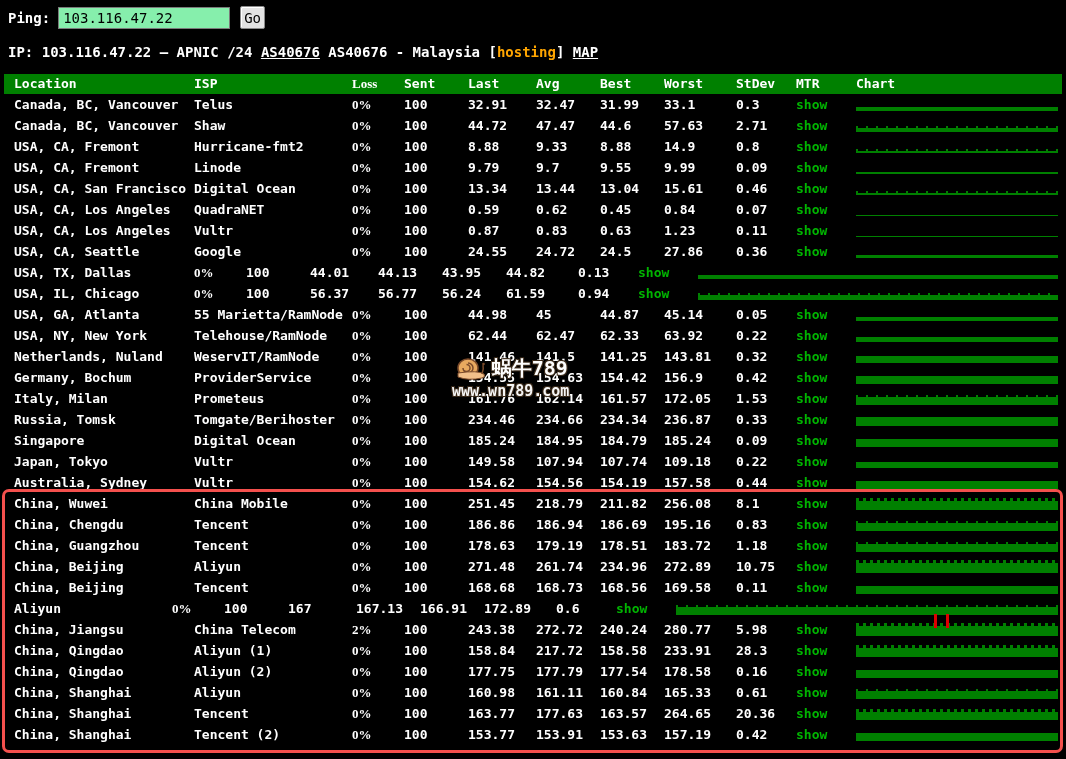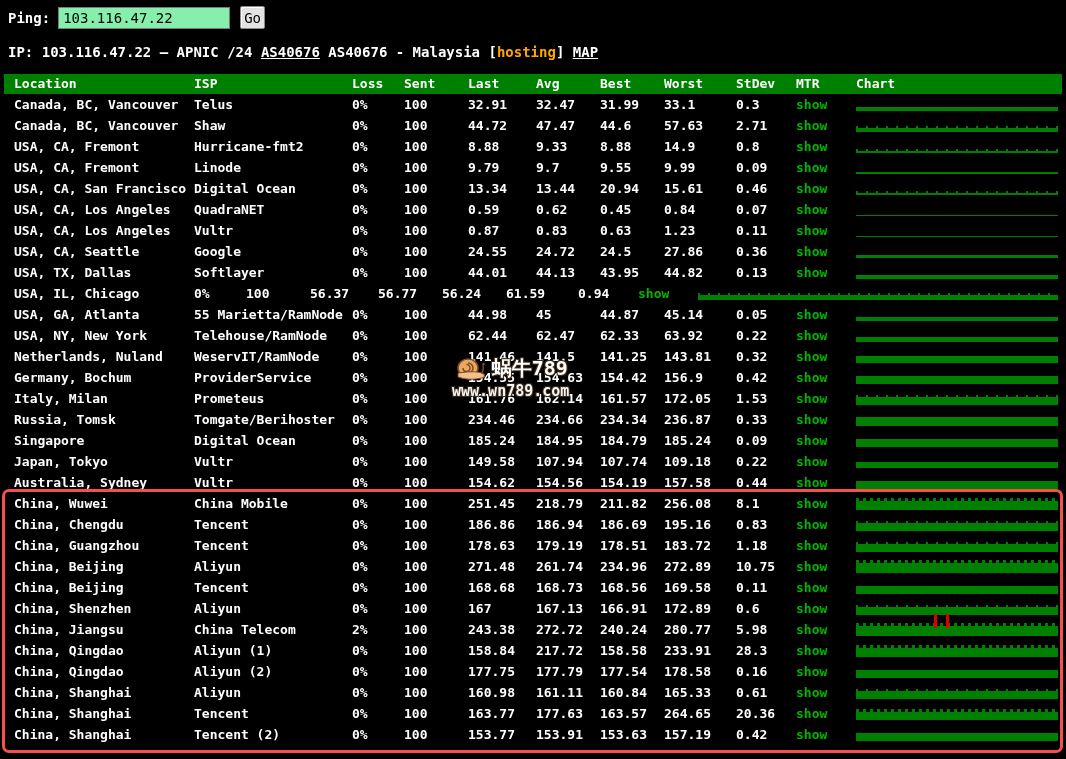--- a/index.html
+++ b/index.html
@@ -21,21 +21,21 @@
   .hosting-tag { color: #ffa500; }
 
   
   .ping-table { margin: 14px 4px 0 4px; }
   .thead { display: flex; background: #008000; color: #fff; height: 20px; line-height: 20px;
     font-size: 13px; font-weight: bold; padding-left: 10px; }
   .trow { display: flex; height: 21px; line-height: 21px; font-size: 13px; font-weight: bold;
     padding-left: 10px; white-space: pre; }
   .c-loc   { width: 180px; overflow: hidden; }
   .c-isp   { width: 158px; overflow: hidden; }
-  .c-loss  { width: 52px; }
+  .c-loss  { width: 52px; font-family: Liberation Serif, serif; }
   .c-sent  { width: 64px; }
   .c-last  { width: 68px; }
   .c-avg   { width: 64px; }
   .c-best  { width: 64px; }
   .c-worst { width: 72px; }
   .c-stdev { width: 60px; }
   .c-mtr   { width: 60px; }
   .c-chart { flex: 1; position: relative; }
   .mtr-link { color: #00b400; cursor: pointer; text-decoration: none; }
 
@@ -151,21 +151,21 @@
     </div>
   </div>
 
   <div class="trow">
     <div class="c-loc">USA, CA, San Francisco</div>
     <div class="c-isp">Digital Ocean</div>
     <div class="c-loss">0%</div>
     <div class="c-sent">100</div>
     <div class="c-last">13.34</div>
     <div class="c-avg">13.44</div>
-    <div class="c-best">20.94</div>
+    <div class="c-best">13.04</div>
     <div class="c-worst">15.61</div>
     <div class="c-stdev">0.46</div>
     <div class="c-mtr"><a class="mtr-link">show</a></div>
     <div class="c-chart">
       <div class="chart-bar" style="height: 2px;"></div>
     <div class="chart-spikes" style="bottom: 5px;"></div></div>
   </div>
 
   <div class="trow">
     <div class="c-loc">USA, CA, Los Angeles</div>
@@ -210,21 +210,20 @@
     <div class="c-worst">27.86</div>
     <div class="c-stdev">0.36</div>
     <div class="c-mtr"><a class="mtr-link">show</a></div>
     <div class="c-chart">
       <div class="chart-bar" style="height: 3px;"></div>
     </div>
   </div>
 
   <div class="trow">
     <div class="c-loc">USA, TX, Dallas</div>
-    <div class="c-isp">Softlayer</div>
     <div class="c-loss">0%</div>
     <div class="c-sent">100</div>
     <div class="c-last">44.01</div>
     <div class="c-avg">44.13</div>
     <div class="c-best">43.95</div>
     <div class="c-worst">44.82</div>
     <div class="c-stdev">0.13</div>
     <div class="c-mtr"><a class="mtr-link">show</a></div>
     <div class="c-chart">
       <div class="chart-bar" style="height: 4px;"></div>
@@ -464,21 +463,20 @@
     <div class="c-best">168.56</div>
     <div class="c-worst">169.58</div>
     <div class="c-stdev">0.11</div>
     <div class="c-mtr"><a class="mtr-link">show</a></div>
     <div class="c-chart">
       <div class="chart-bar" style="height: 8px;"></div>
     </div>
   </div>
 
   <div class="trow">
-    <div class="c-loc">China, Shenzhen</div>
     <div class="c-isp">Aliyun</div>
     <div class="c-loss">0%</div>
     <div class="c-sent">100</div>
     <div class="c-last">167</div>
     <div class="c-avg">167.13</div>
     <div class="c-best">166.91</div>
     <div class="c-worst">172.89</div>
     <div class="c-stdev">0.6</div>
     <div class="c-mtr"><a class="mtr-link">show</a></div>
     <div class="c-chart">

